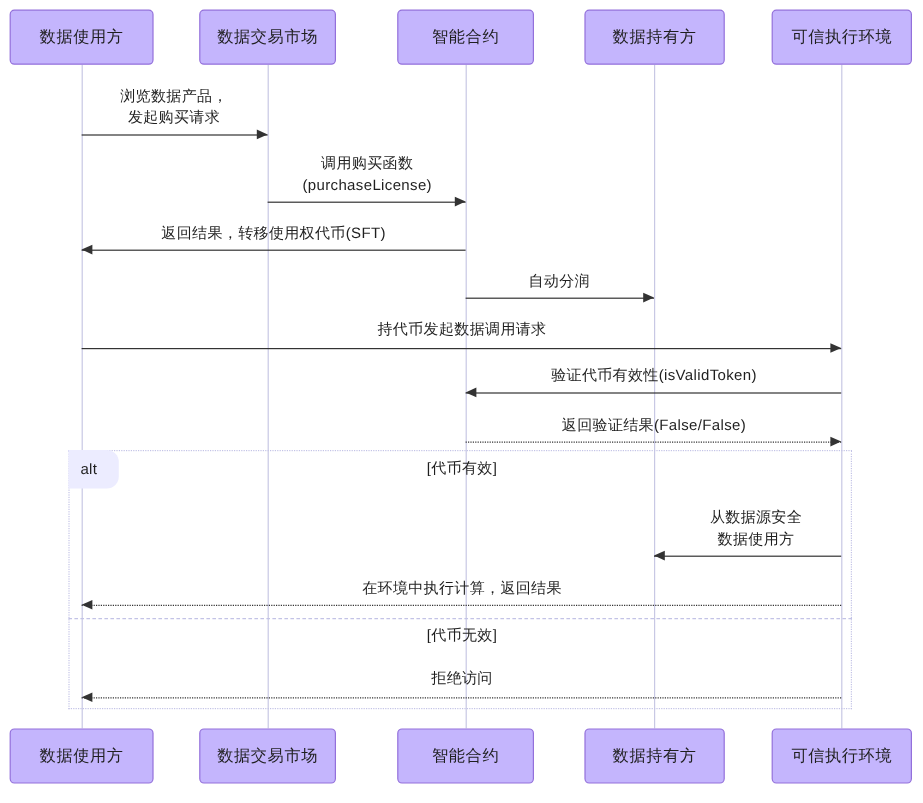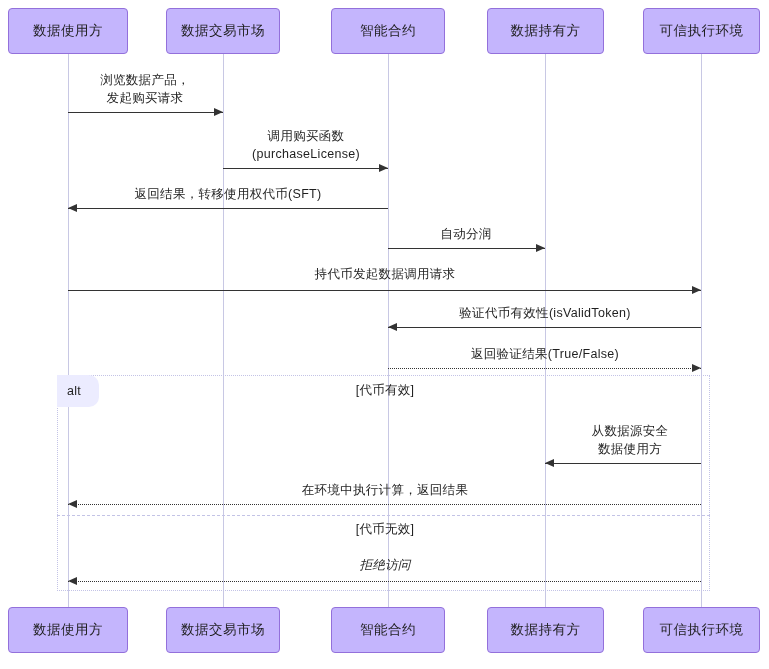--- a/index.html
+++ b/index.html
@@ -151,37 +151,37 @@
         <div style="line-height: 18px;">持代币发起数据调用请求</div>
       </div>
       <div class="msg-line" style="left: 388px; top: 327px; width: 313px;"></div>
       <div class="arrow-head left" style="top: 323px; left: 388px;"></div>
       <div class="msg-label" style="left: 545px; top: 304px;">
         <div style="line-height: 18px;">验证代币有效性(isValidToken)</div>
       </div>
       <div class="msg-line dotted" style="left: 388px; top: 368px; width: 313px;"></div>
       <div class="arrow-head right" style="top: 364px; left: 692px;"></div>
       <div class="msg-label" style="left: 545px; top: 345px;">
-        <div style="line-height: 18px;">返回验证结果(True/False)</div>
+        <div style="line-height: 18px;">返回验证结果(False/False)</div>
       </div>
       <div class="msg-line" style="left: 545px; top: 463px; width: 156px;"></div>
       <div class="arrow-head left" style="top: 459px; left: 545px;"></div>
       <div class="msg-label" style="left: 630px; top: 422px;">
         <div style="line-height: 18px;">从数据源安全</div>
         <div style="line-height: 18px;">数据使用方</div>
       </div>
       <div class="msg-line dotted" style="left: 68px; top: 504px; width: 633px;"></div>
       <div class="arrow-head left" style="top: 500px; left: 68px;"></div>
       <div class="msg-label" style="left: 385px; top: 481px;">
         <div style="line-height: 18px;">在环境中执行计算，返回结果</div>
       </div>
       <div class="msg-line dotted" style="left: 68px; top: 581px; width: 633px;"></div>
       <div class="arrow-head left" style="top: 577px; left: 68px;"></div>
       <div class="msg-label" style="left: 385px; top: 556px;">
-        <div style="line-height: 18px; font-style: italic;">拒绝访问</div>
+        <div style="line-height: 18px;">拒绝访问</div>
       </div>
     </div>
 
   <div id="header-layer">
       <div class="participant-box" style="left: 8px; top: 8px; width: 120px; height: 46px;">
         <span>数据使用方</span>
       </div>
       <div class="participant-box" style="left: 166px; top: 8px; width: 114px; height: 46px;">
         <span>数据交易市场</span>
       </div>

